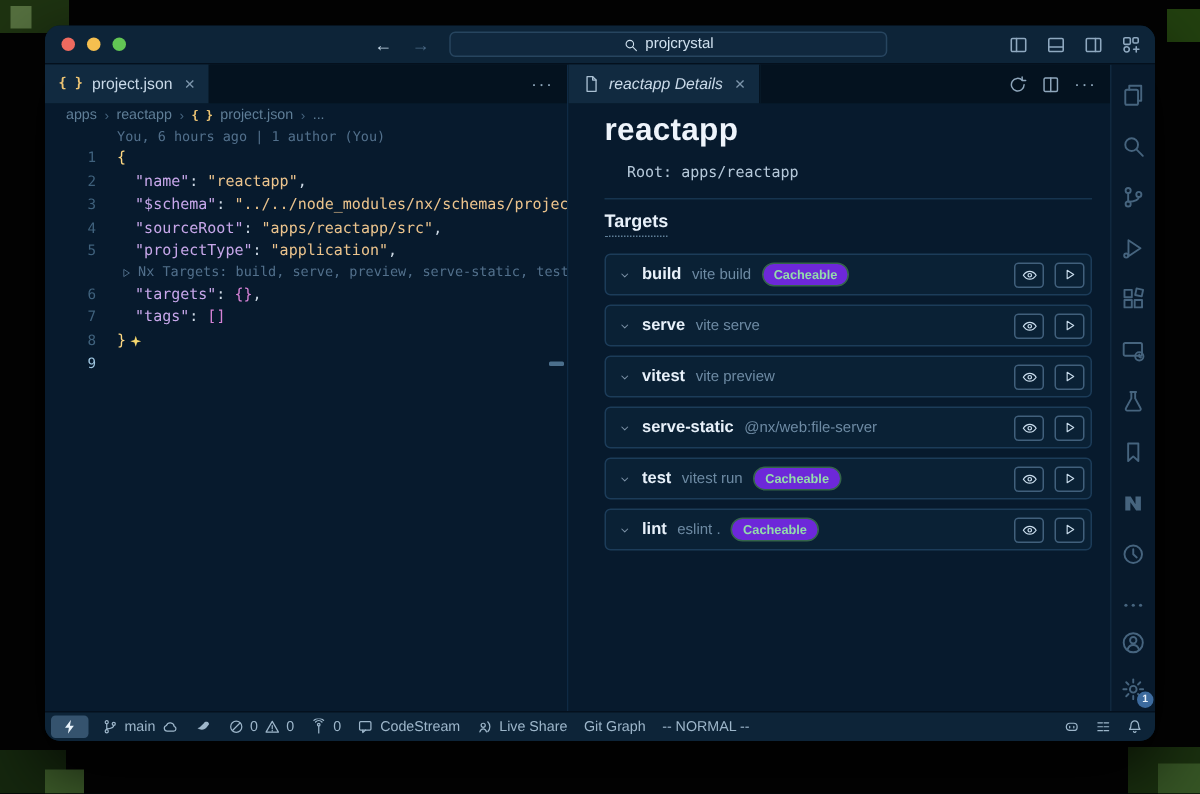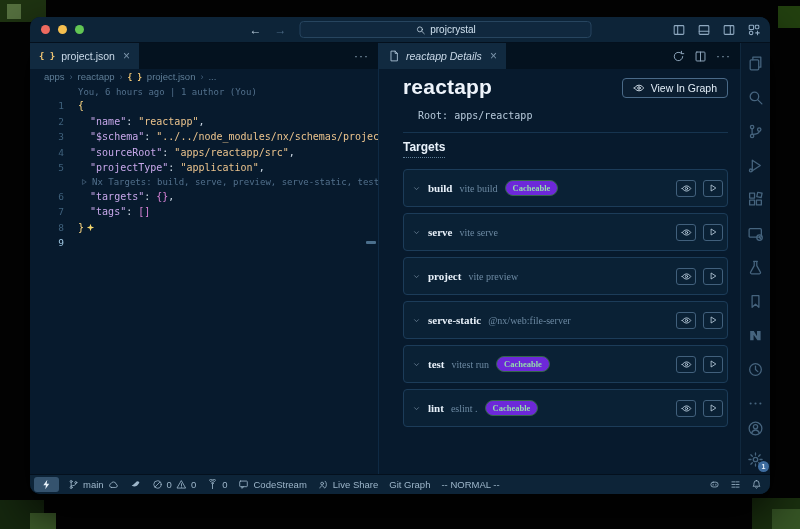--- a/index.html
+++ b/index.html
@@ -69,22 +69,22 @@
   .panel-title { font-size:21px; font-weight:600; color:#eef4fb; letter-spacing:.2px; }
   .graph-btn { display:flex; align-items:center; gap:6px; border:1px solid #4a6a88;
     border-radius:4px; padding:3px 10px; font-size:10.5px; color:#e2edf7;
     background:rgba(255,255,255,.02); margin-top:3px; }
   .meta { margin-top:9px; font-family:"DejaVu Sans Mono", monospace; font-size:10px;
     color:#b6c9da; line-height:1.5;margin-left:15px; }
   .panel-hr { border:none; border-top:1px solid #16344f; margin:9px 0 0; }
   .targets-heading { display:inline-block; font-size:12px; font-weight:700; color:#e8f1fa;
     border-bottom:1px dotted #5f7e97; padding-bottom:3px; margin:7px 0 11px; }
   .target-card { display:flex; align-items:center; gap:7px; background:#0a2135;
-    border:1px solid #1c3c59; border-radius:4px; height:38px; margin-bottom:6px;
-    padding:0 4px 0 8px;font-family:Liberation Serif, serif; }
+    border:1px solid #1c3c59; border-radius:4px; height:28px; margin-bottom:6px;
+    padding:0 4px 0 8px; }
   .t-chevron { color:#7d93a8; display:flex; }
   .t-name { font-weight:700; font-size:11px; color:#e8f1fa; }
   .t-cmd { font-size:10px; color:#6d8aa3; }
   .t-badge { font-size:8.5px; font-weight:700; padding:2px 7px; border-radius:9px;
     background:#6d28d9; color:#93dcab; border:1px solid #34654a; }
   .t-spacer { flex:1; }
   .t-btn { width:20px; height:17px; border:1px solid #41607c; border-radius:3px;
     display:flex; align-items:center; justify-content:center; color:#c9dcec;
     background:transparent; }
   
@@ -248,29 +248,20 @@
                     <rect x="2.5" y="2.5" width="11" height="11" rx="1"></rect>
                     <path d="M8 2.5v11"></path>
                   </svg>
                 </span>
                 <span class="more-dots">···</span>
               </div>
           </div>
           <div class="panel">
             <div class="panel-header">
               <div class="panel-title">reactapp</div>
-              <div class="graph-btn">
-                <span class="sb-icon" id="graph-eye-icon">
-                    <svg width="12" height="12" viewBox="0 0 16 16" fill="none" stroke="currentColor" stroke-width="1.2" stroke-linecap="round" stroke-linejoin="round">
-                      <path d="M1.8 8s2.4-3.8 6.2-3.8S14.2 8 14.2 8 11.8 11.8 8 11.8 1.8 8 1.8 8z"></path>
-                      <circle cx="8" cy="8" r="1.7"></circle>
-                    </svg>
-                  </span>
-                <span>View In Graph</span>
-              </div>
             </div>
             <div class="meta">
               <div><span>Root:</span> <span>apps/reactapp</span></div>
             </div>
             <hr class="panel-hr">
             <div><span class="targets-heading">Targets</span></div>
             <div id="target-list">
                 <div class="target-card">
                   <span class="sb-icon t-chevron">
                     <svg width="9" height="9" viewBox="0 0 16 16" fill="none" stroke="currentColor" stroke-width="1.2" stroke-linecap="round" stroke-linejoin="round">
@@ -321,21 +312,21 @@
                       </svg>
                     </span>
                   </span>
                 </div>
                 <div class="target-card">
                   <span class="sb-icon t-chevron">
                     <svg width="9" height="9" viewBox="0 0 16 16" fill="none" stroke="currentColor" stroke-width="1.2" stroke-linecap="round" stroke-linejoin="round">
                       <path d="M4.5 6.5L8 10l3.5-3.5"></path>
                     </svg>
                   </span>
-                  <span class="t-name">project</span>
+                  <span class="t-name">vitest</span>
                   <span class="t-cmd">vite preview</span>
                   <span class="t-spacer"></span>
                   <span class="t-btn">
                     <span class="sb-icon">
                       <svg width="11" height="11" viewBox="0 0 16 16" fill="none" stroke="currentColor" stroke-width="1.2" stroke-linecap="round" stroke-linejoin="round">
                         <path d="M1.8 8s2.4-3.8 6.2-3.8S14.2 8 14.2 8 11.8 11.8 8 11.8 1.8 8 1.8 8z"></path>
                         <circle cx="8" cy="8" r="1.7"></circle>
                       </svg>
                     </span>
                   </span>

